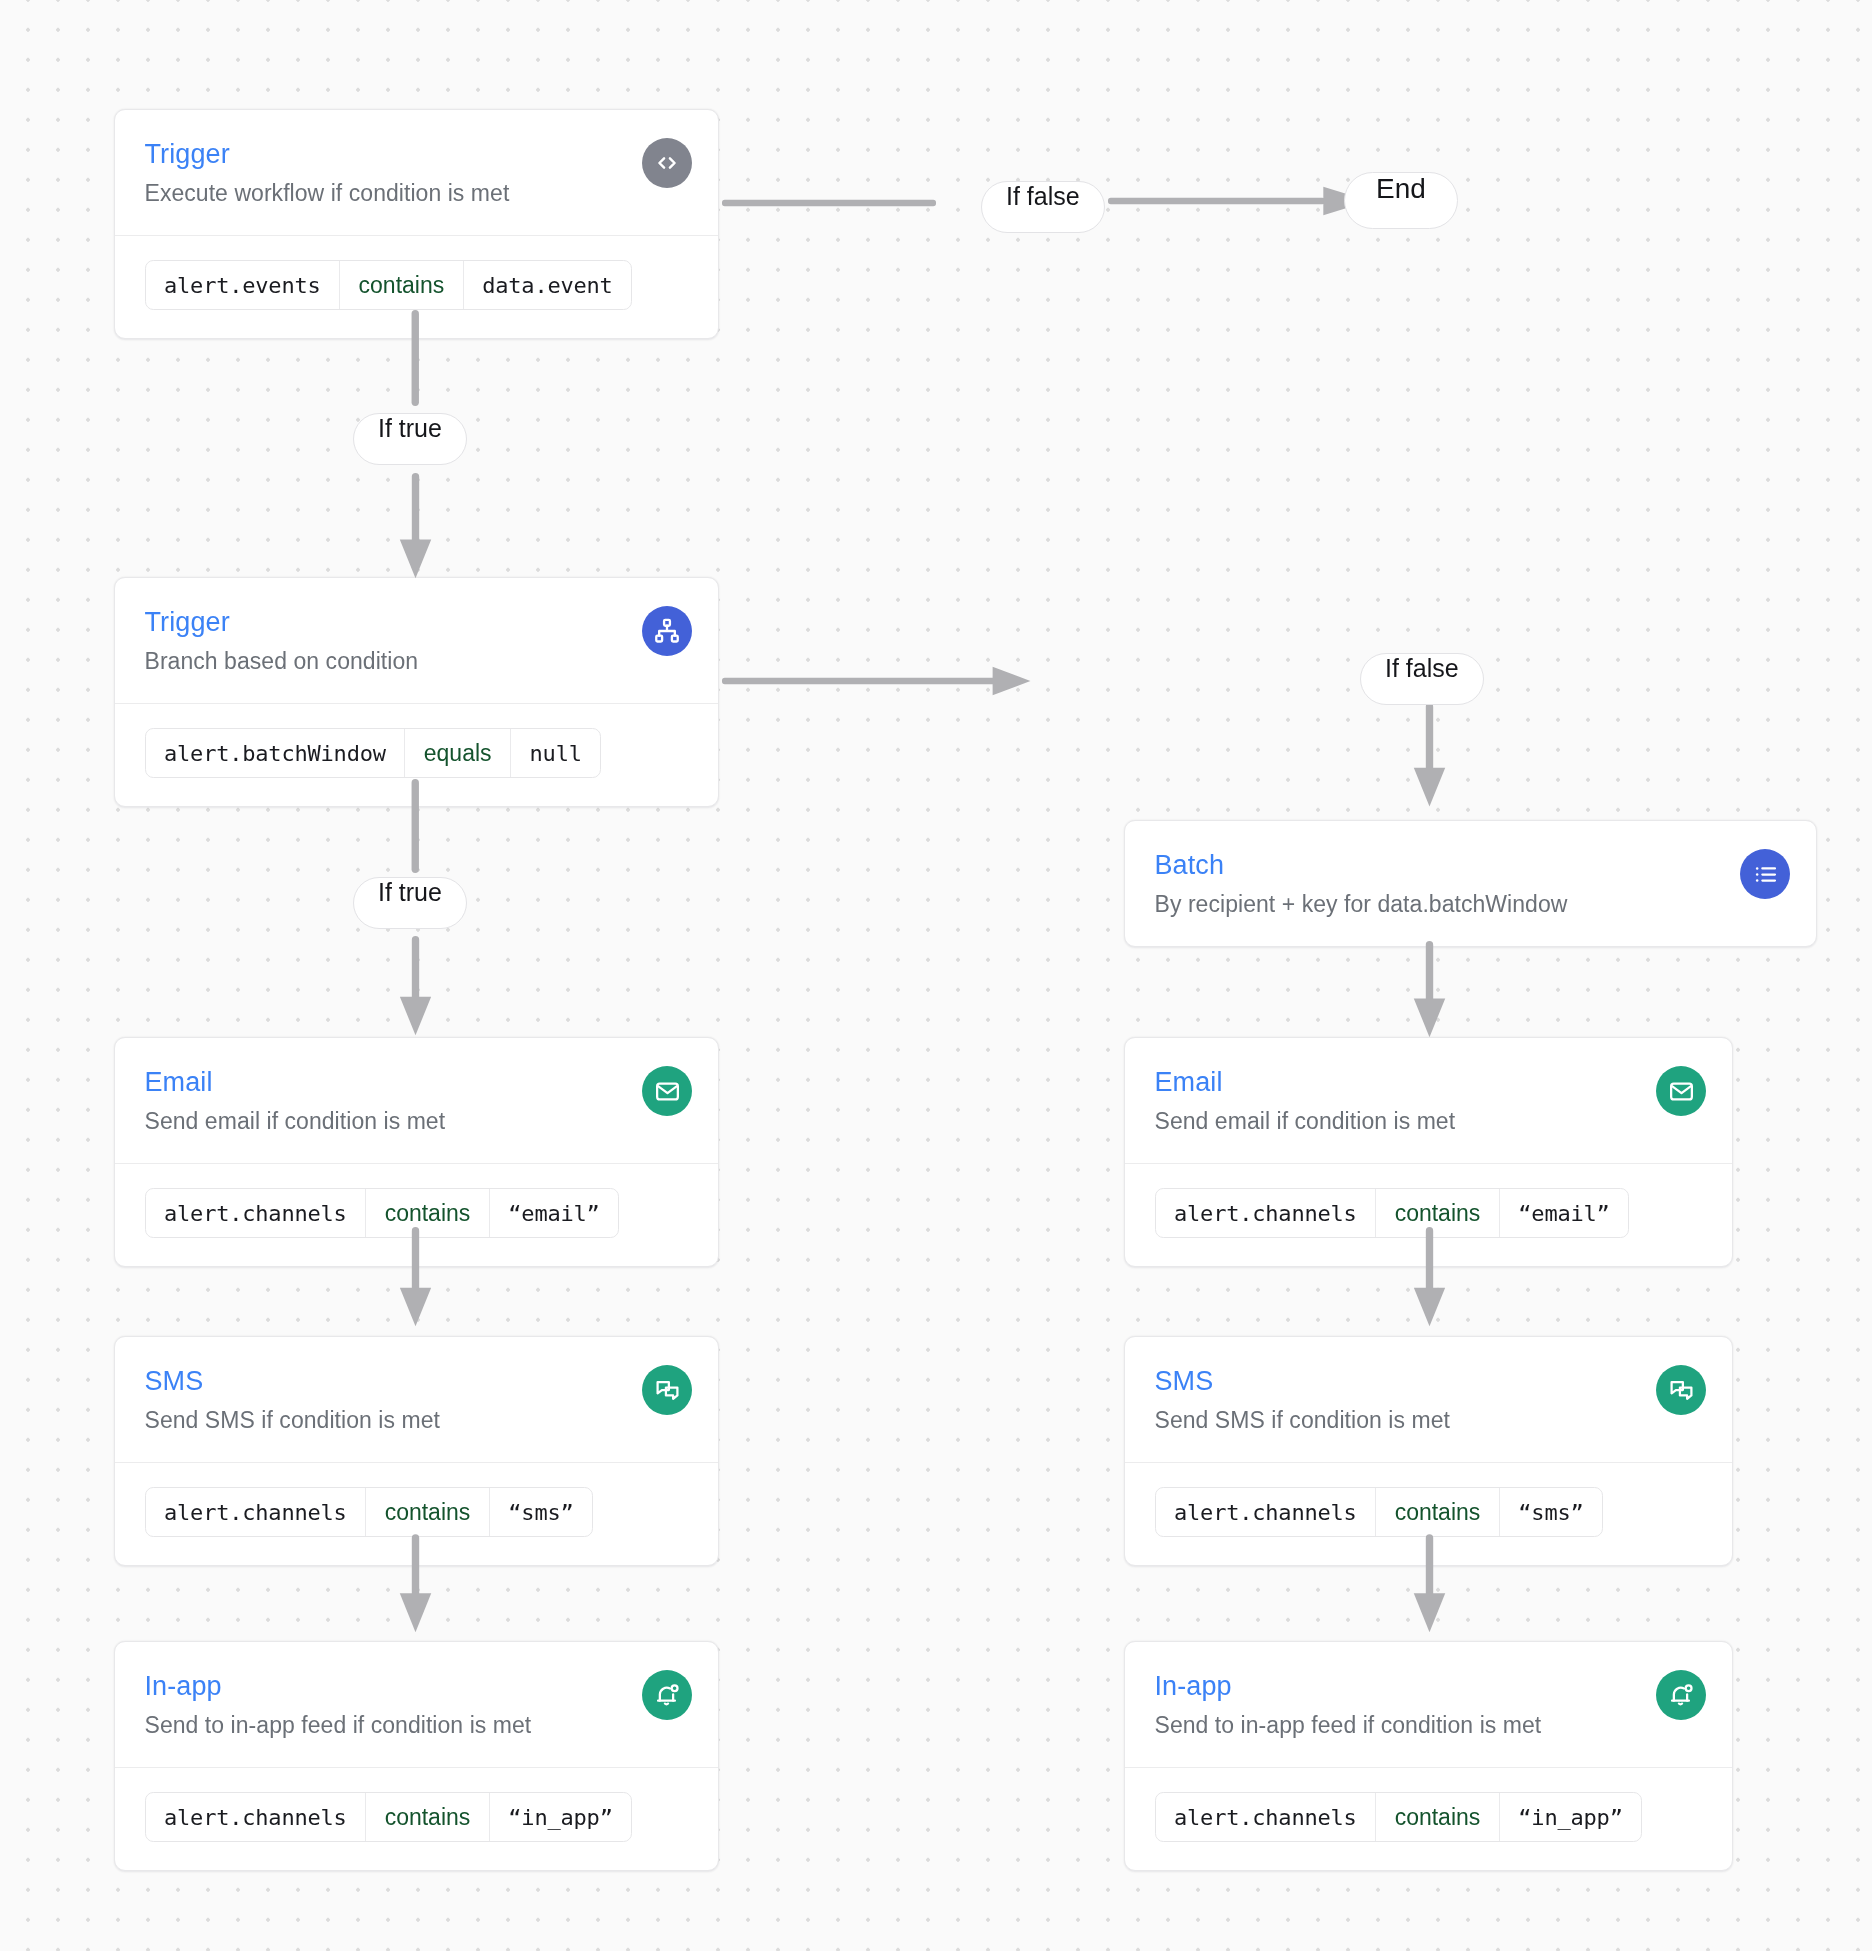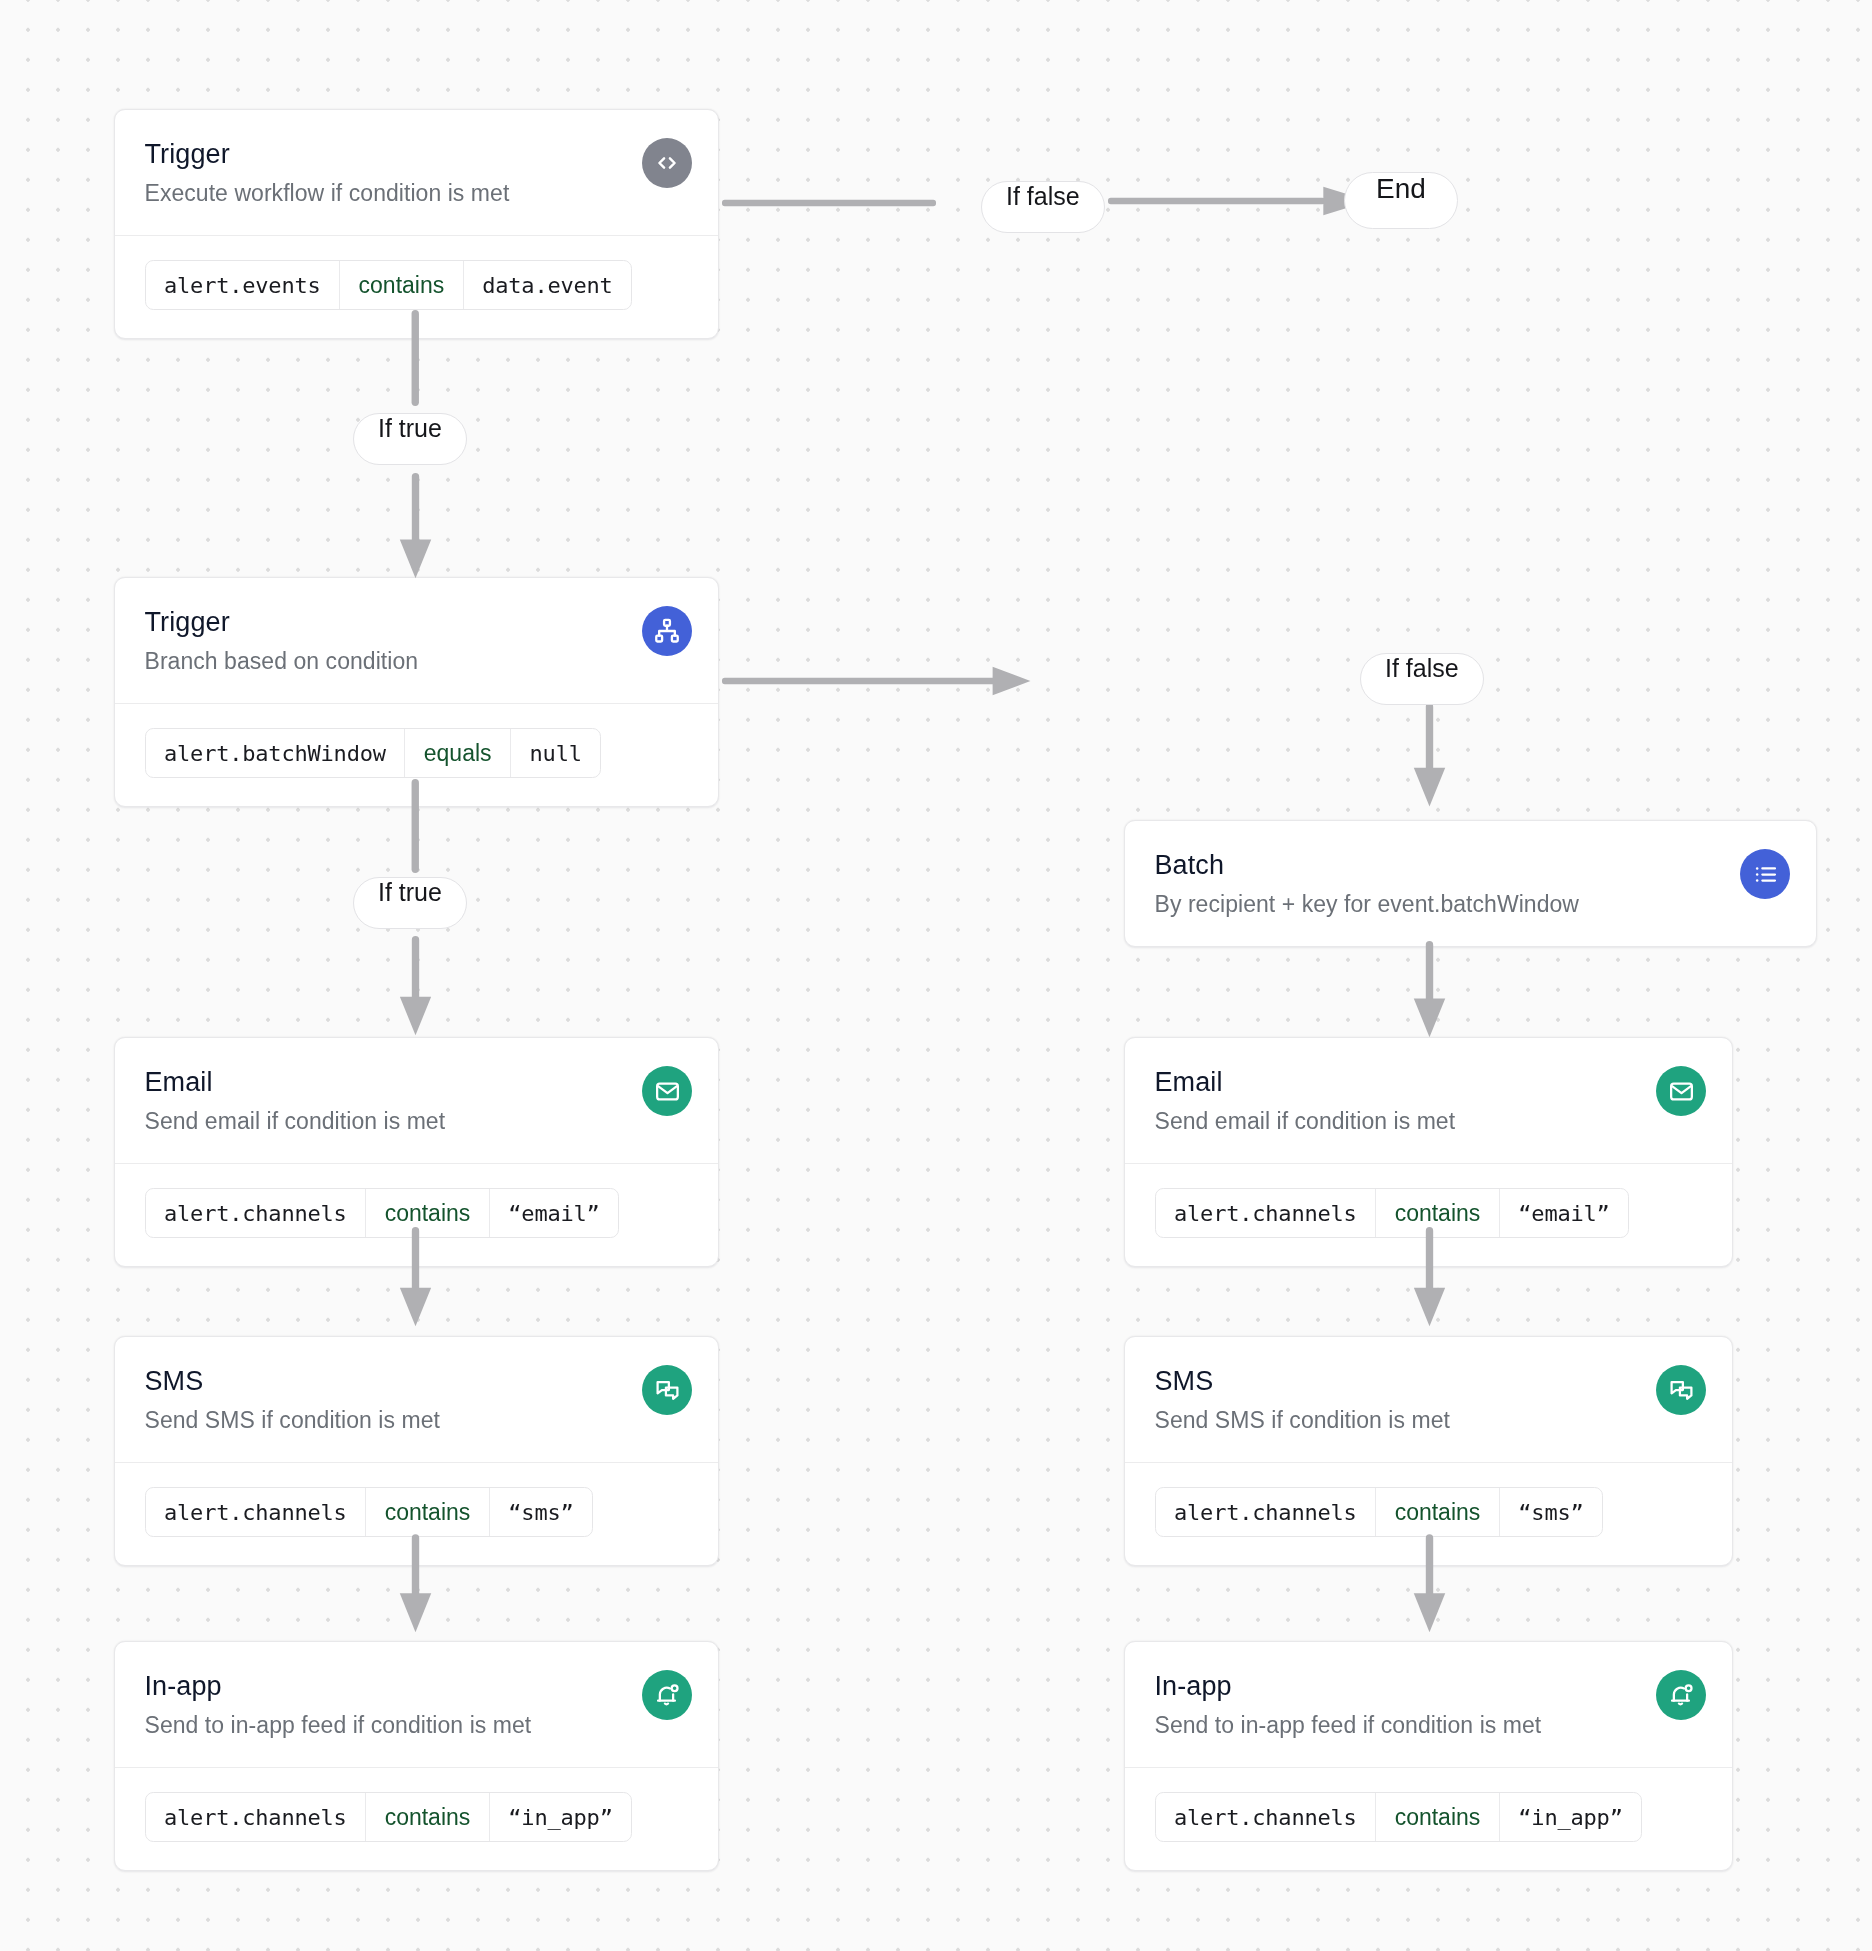--- a/index.html
+++ b/index.html
@@ -39,21 +39,21 @@
 
   .card-header {
     position: relative;
     padding: 28px 29.5px 28px 29.5px;
     min-height: 109px;
   }
 
   .card-title {
     font-size: 27px;
     font-weight: 400;
-    color: #0f172a;
+    color: #3b82f6;
     letter-spacing: 0.1px;
     line-height: 1.2;
     margin-bottom: 8.3px;
   }
 
   .card-subtitle {
     font-size: 23px;
     font-weight: 400;
     color: #6b7077;
     line-height: 1.25;
@@ -359,21 +359,21 @@
         <span class="chip-seg chip-field">alert.channels</span>
         <span class="chip-seg chip-op">contains</span>
         <span class="chip-seg chip-value">“in_app”</span>
       </div>
     </div>
   </div>
 
   <div class="card" style="left:1124px; top:820px; width:693px;">
     <div class="card-header">
       <div class="card-title">Batch</div>
-      <div class="card-subtitle">By recipient + key for event.batchWindow</div>
+      <div class="card-subtitle">By recipient + key for data.batchWindow</div>
       <div class="card-icon icon-blue">
         <svg width="27" height="27" viewBox="0 0 24 24" fill="none" stroke="#ffffff" stroke-width="2" stroke-linecap="round" stroke-linejoin="round">
           <path d="M9.2 6.6 H20.4 M9.2 12 H20.4 M9.2 17.4 H20.4"></path>
           <circle cx="4.6" cy="6.6" r="1.1" fill="#ffffff" stroke="none"></circle>
           <circle cx="4.6" cy="12" r="1.1" fill="#ffffff" stroke="none"></circle>
           <circle cx="4.6" cy="17.4" r="1.1" fill="#ffffff" stroke="none"></circle>
         </svg>
       </div>
     </div>
   </div>

